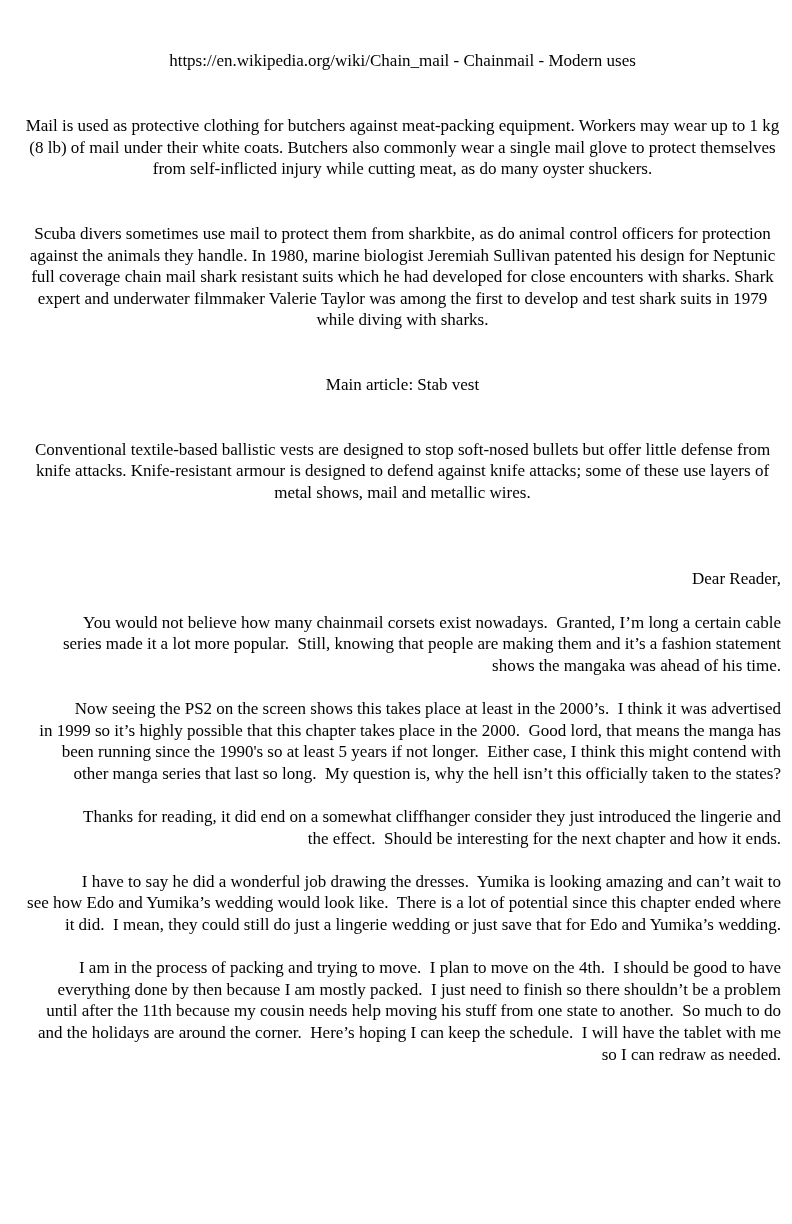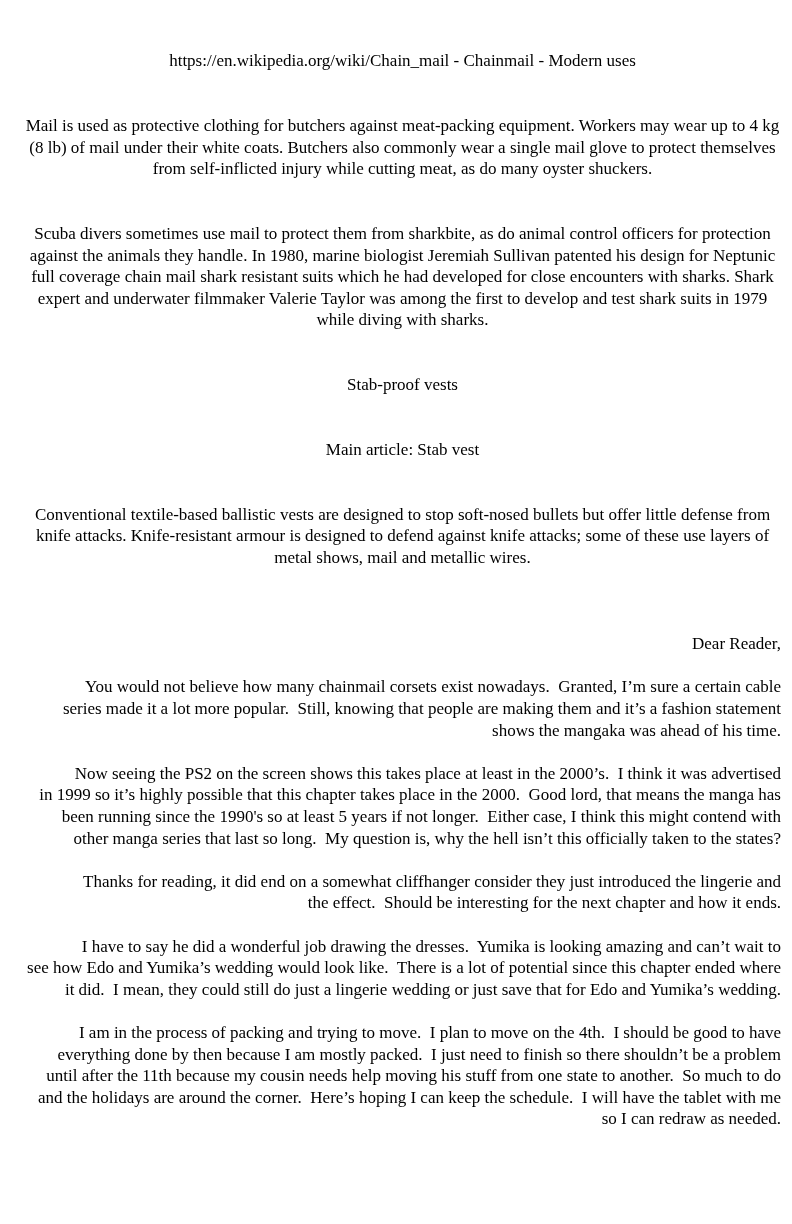--- a/index.html
+++ b/index.html
@@ -39,30 +39,29 @@
     text-indent: 36px;
   }
 </style>
 </head>
 <body>
 
 <div class="page">
 
   <div class="wiki">
     <div class="wline">https://en.wikipedia.org/wiki/Chain_mail - Chainmail - Modern uses</div>
-    <div class="wline">Mail is used as protective clothing for butchers against meat-packing equipment. Workers may wear up to 4 kg (8 lb) of mail under their white coats. Butchers also commonly wear a single mail glove to protect themselves from self-inflicted injury while cutting meat, as do many oyster shuckers.</div>
+    <div class="wline">Mail is used as protective clothing for butchers against meat-packing equipment. Workers may wear up to 1 kg (8 lb) of mail under their white coats. Butchers also commonly wear a single mail glove to protect themselves from self-inflicted injury while cutting meat, as do many oyster shuckers.</div>
     <div class="wline">Scuba divers sometimes use mail to protect them from sharkbite, as do animal control officers for protection against the animals they handle. In 1980, marine biologist Jeremiah Sullivan patented his design for Neptunic full coverage chain mail shark resistant suits which he had developed for close encounters with sharks. Shark expert and underwater filmmaker Valerie Taylor was among the first to develop and test shark suits in 1979 while diving with sharks.</div>
-    <div class="wline">Stab-proof vests</div>
     <div class="wline">Main article: Stab vest</div>
     <div class="wline">Conventional textile-based ballistic vests are designed to stop soft-nosed bullets but offer little defense from knife attacks. Knife-resistant armour is designed to defend against knife attacks; some of these use layers of metal shows, mail and metallic wires.</div>
   </div>
 
   <div class="letter">
     <p>Dear Reader,</p>
-    <p class="lpara">You would not believe how many chainmail corsets exist nowadays.  Granted, I’m sure a certain cable series made it a lot more popular.  Still, knowing that people are making them and it’s a fashion statement shows the mangaka was ahead of his time.</p>
+    <p class="lpara">You would not believe how many chainmail corsets exist nowadays.  Granted, I’m long a certain cable series made it a lot more popular.  Still, knowing that people are making them and it’s a fashion statement shows the mangaka was ahead of his time.</p>
     <p class="lpara">Now seeing the PS2 on the screen shows this takes place at least in the 2000’s.  I think it was advertised in 1999 so it’s highly possible that this chapter takes place in the 2000.  Good lord, that means the manga has been running since the 1990's so at least 5 years if not longer.  Either case, I think this might contend with other manga series that last so long.  My question is, why the hell isn’t this officially taken to the states?</p>
     <p class="lpara">Thanks for reading, it did end on a somewhat cliffhanger consider they just introduced the lingerie and the effect.  Should be interesting for the next chapter and how it ends.</p>
     <p class="lpara">I have to say he did a wonderful job drawing the dresses.  Yumika is looking amazing and can’t wait to see how Edo and Yumika’s wedding would look like.  There is a lot of potential since this chapter ended where it did.  I mean, they could still do just a lingerie wedding or just save that for Edo and Yumika’s wedding.</p>
     <p class="lpara">I am in the process of packing and trying to move.  I plan to move on the 4th.  I should be good to have everything done by then because I am mostly packed.  I just need to finish so there shouldn’t be a problem until after the 11th because my cousin needs help moving his stuff from one state to another.  So much to do and the holidays are around the corner.  Here’s hoping I can keep the schedule.  I will have the tablet with me so I can redraw as needed.</p>
 
     <p></p>
   </div>
 
 </div>
 

